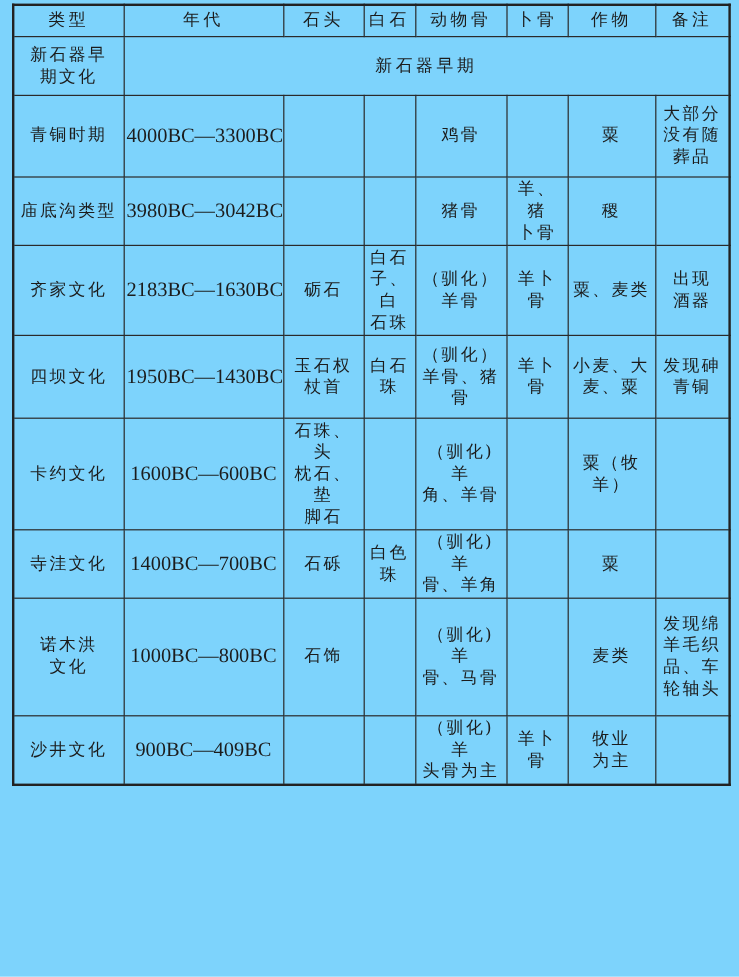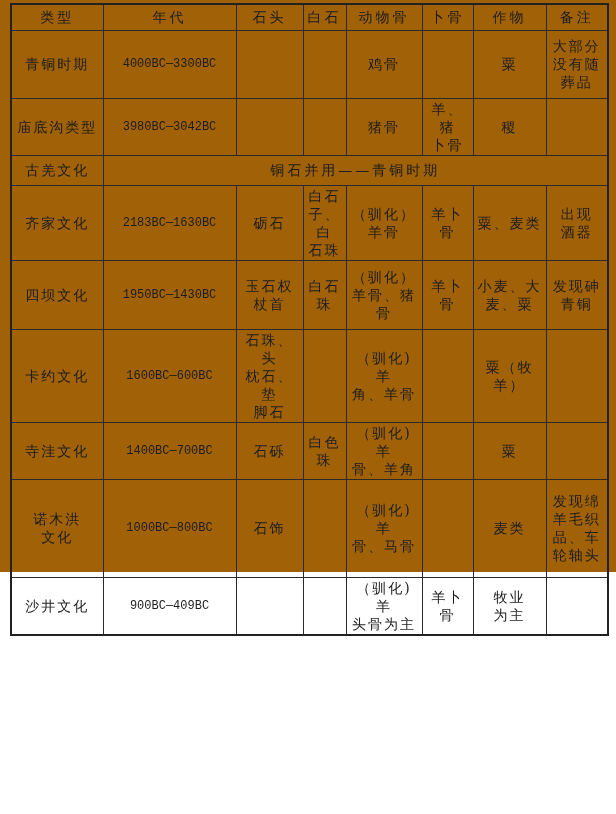--- a/index.html
+++ b/index.html
@@ -5,22 +5,22 @@
   html, body {
     margin: 0;
     padding: 0;
     background: #ffffff;
     width: 616px;
     height: 814px;
     overflow: hidden;
   }
   .page {
     width: 616px;
-    height: 572px;
-    background: #a16207;
+    height: 814px;
+    background: #7dd3fc;
     box-sizing: border-box;
     padding: 3px 0 0 10px;
     font-family: "DejaVu Serif", "Liberation Serif", serif;
     color: #1c1c1c;
   }
   table.cultures {
     border-collapse: collapse;
     table-layout: fixed;
     width: 597px;
     border: 2px solid #222222;
@@ -36,22 +36,22 @@
     letter-spacing: 2px;
     white-space: pre-line;
     overflow: hidden;
     box-sizing: border-box;
   }
   table.cultures th {
     letter-spacing: 3px;
   }
   table.cultures td.date {
     letter-spacing: 0;
-    font-size: 12px;
-    font-family: Liberation Mono, monospace;
+    font-size: 17px;
+    font-family: Liberation Serif, serif;
     white-space: nowrap;
     text-align: center;
   }
   table.cultures td.span-cell {
     letter-spacing: 3px;
   }
 </style>
 </head>
 <body>
 
@@ -73,20 +73,25 @@
       <th>类型</th>
       <th>年代</th>
       <th>石头</th>
       <th>白石</th>
       <th>动物骨</th>
       <th>卜骨</th>
       <th>作物</th>
       <th>备注</th>
     </tr>
 
+    <tr style="height:49px">
+      <td>新石器早
+期文化</td>
+      <td class="span-cell" colspan="7">新石器早期</td>
+    </tr>
 
     <tr style="height:68px">
       <td>青铜时期</td>
       <td class="date">4000BC—3300BC</td>
       <td></td>
       <td></td>
       <td>鸡骨</td>
       <td></td>
       <td>粟</td>
       <td>大部分
@@ -102,24 +107,20 @@
       <td>猪骨</td>
       <td>羊、猪
 卜骨</td>
       <td>稷</td>
       <td></td>
     </tr>
 
 
 
 
-    <tr style="height:30px">
-      <td>古羌文化</td>
-      <td class="span-cell" colspan="7">铜石并用——青铜时期</td>
-    </tr>
 
     <tr style="height:70px">
       <td>齐家文化</td>
       <td class="date">2183BC—1630BC</td>
       <td>砺石</td>
       <td>白石
 子、白
 石珠</td>
       <td>（驯化）
 羊骨</td>

